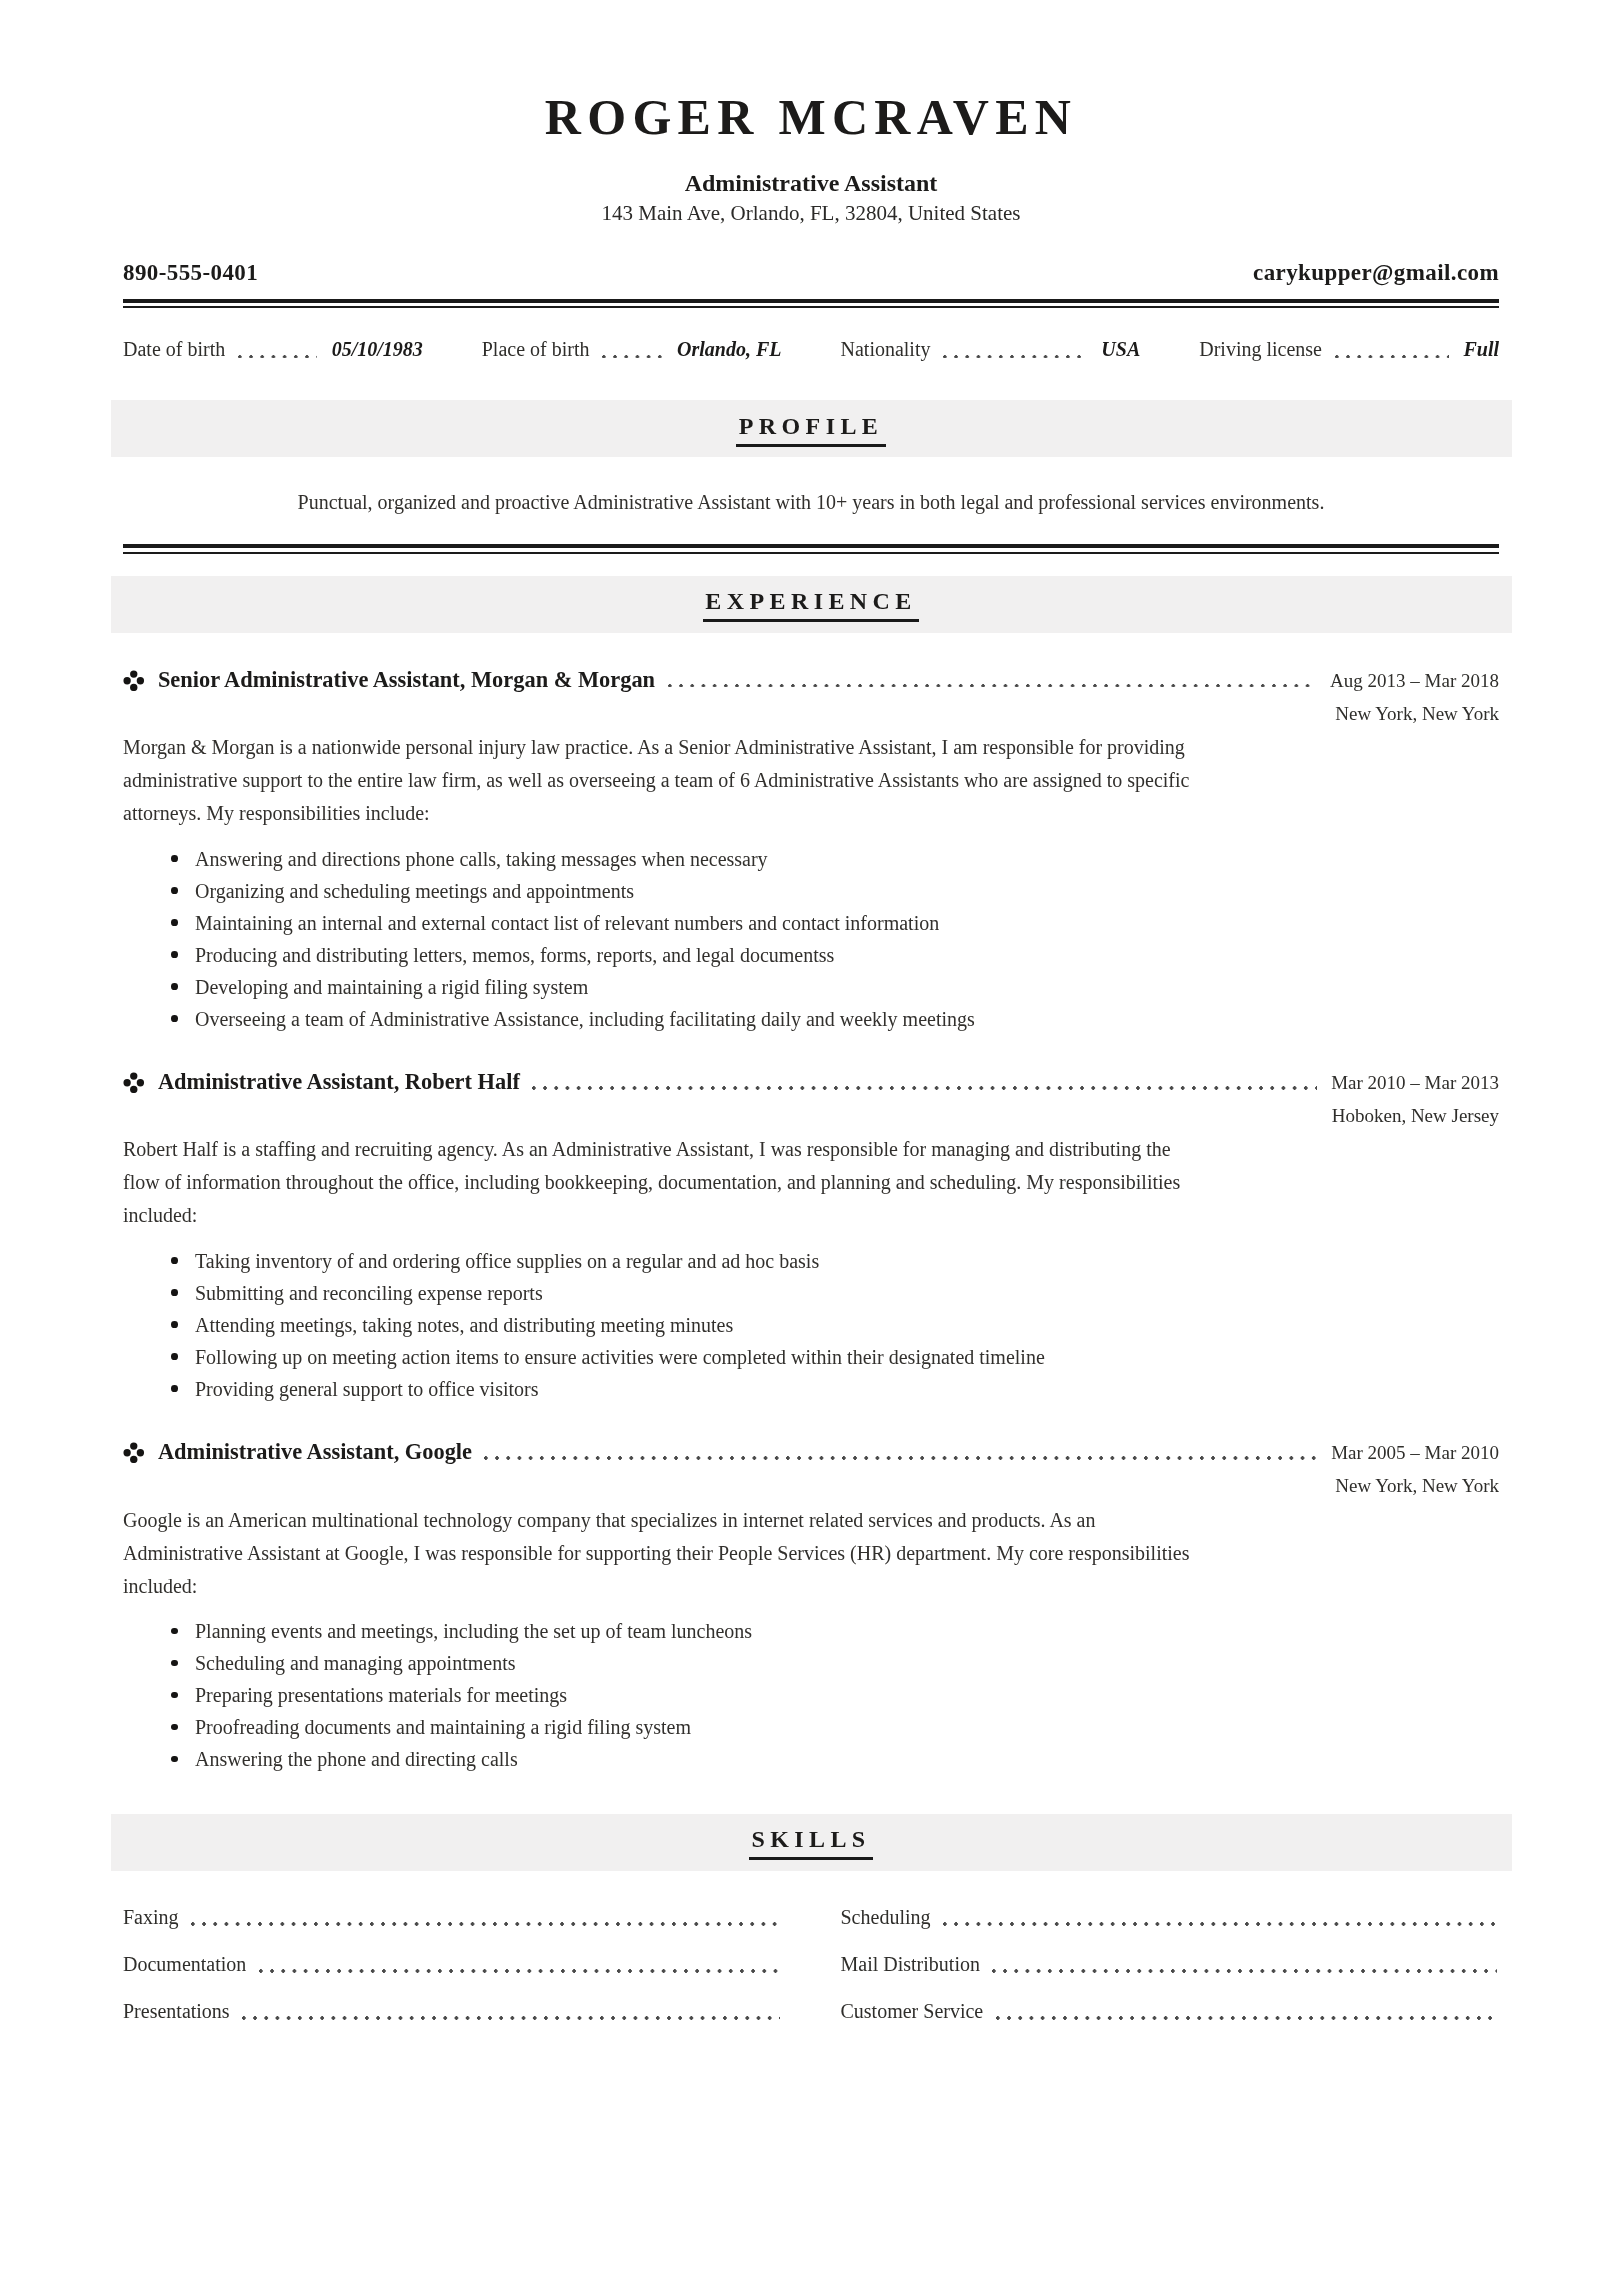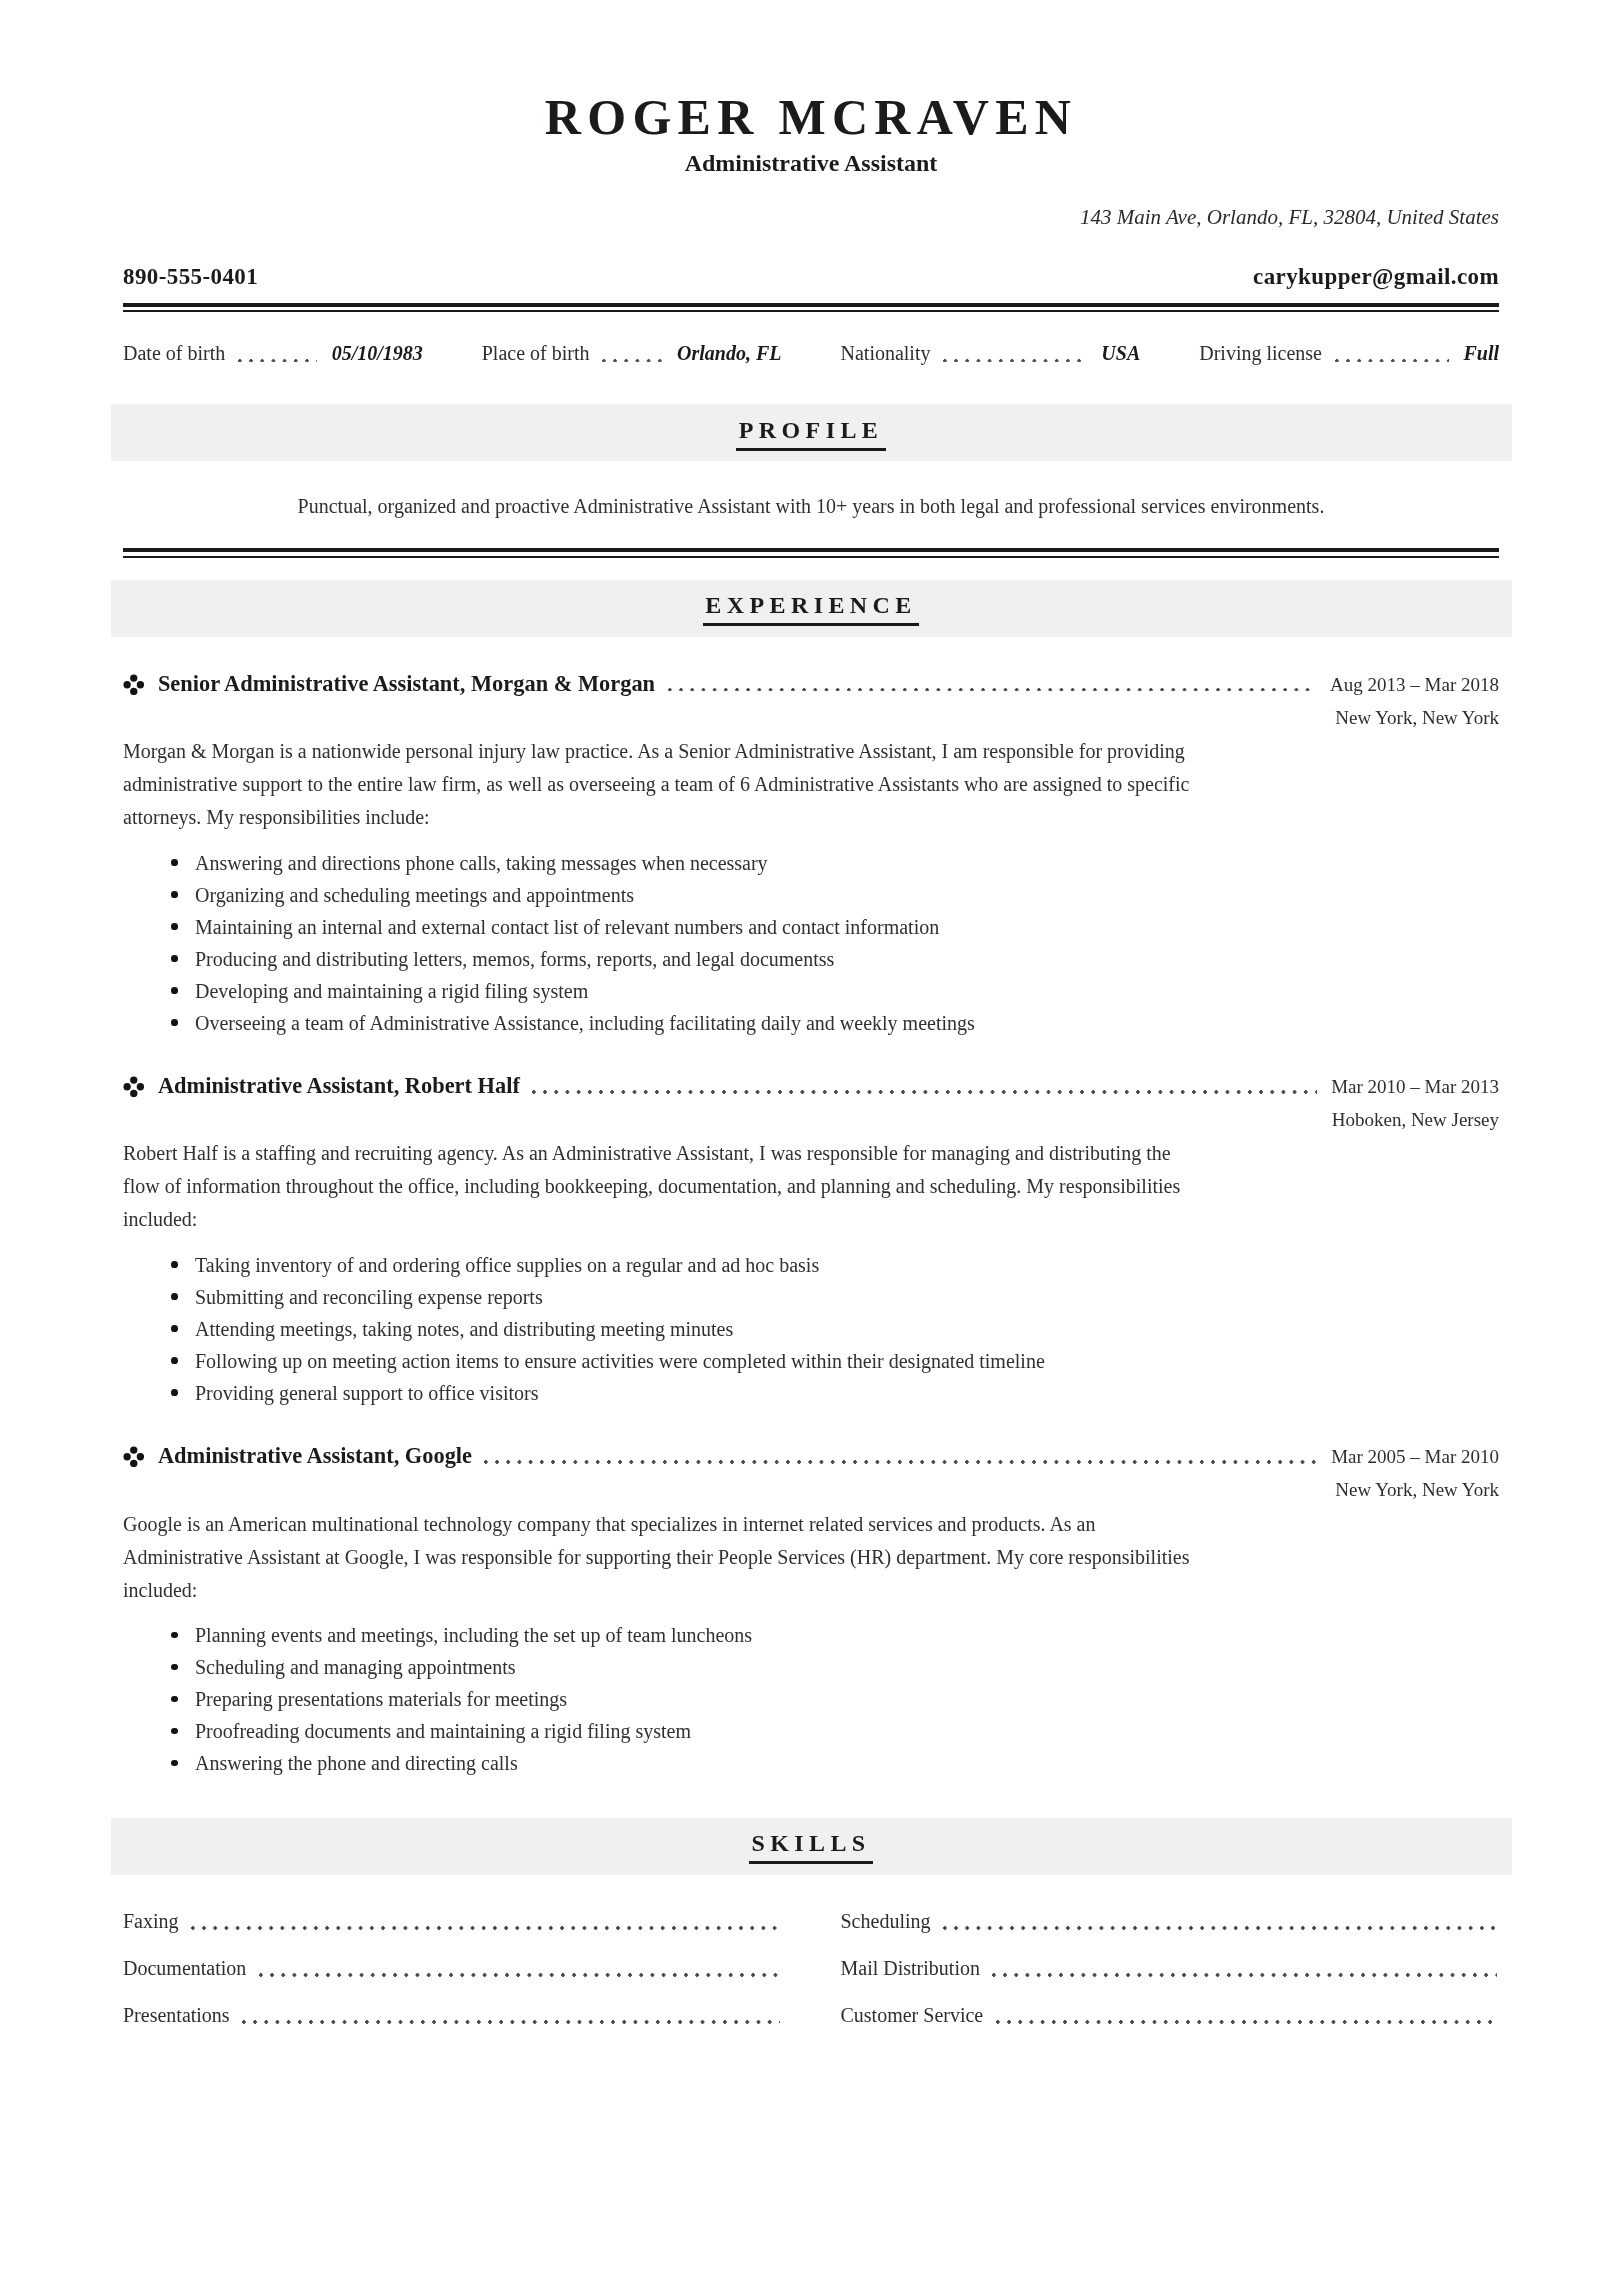--- a/index.html
+++ b/index.html
@@ -27,29 +27,28 @@
     font-size:50px;
     font-weight:700;
     letter-spacing:6.3px;
     color:var(--heading-text,#1c1b1a);
     line-height:1.1;
   }
   .person-title{
     text-align:center;
     font-size:24px;
     font-weight:700;
-    margin-top:5px;
+    margin-top:25px;
     color:var(--heading-text,#1c1b1a);
   }
   .address{
-    text-align:right;
+    text-align:center;
     font-size:21px;
-    margin-top:28px;
+    margin-top:4px;
     color:#2b2a28;
-    font-style:italic;
   }
   .contact-row{
     display:flex;
     justify-content:space-between;
     align-items:flex-end;
     margin-top:34px;
     font-size:23px;
     font-weight:700;
     color:var(--heading-text,#1c1b1a);
     letter-spacing:0.4px;

